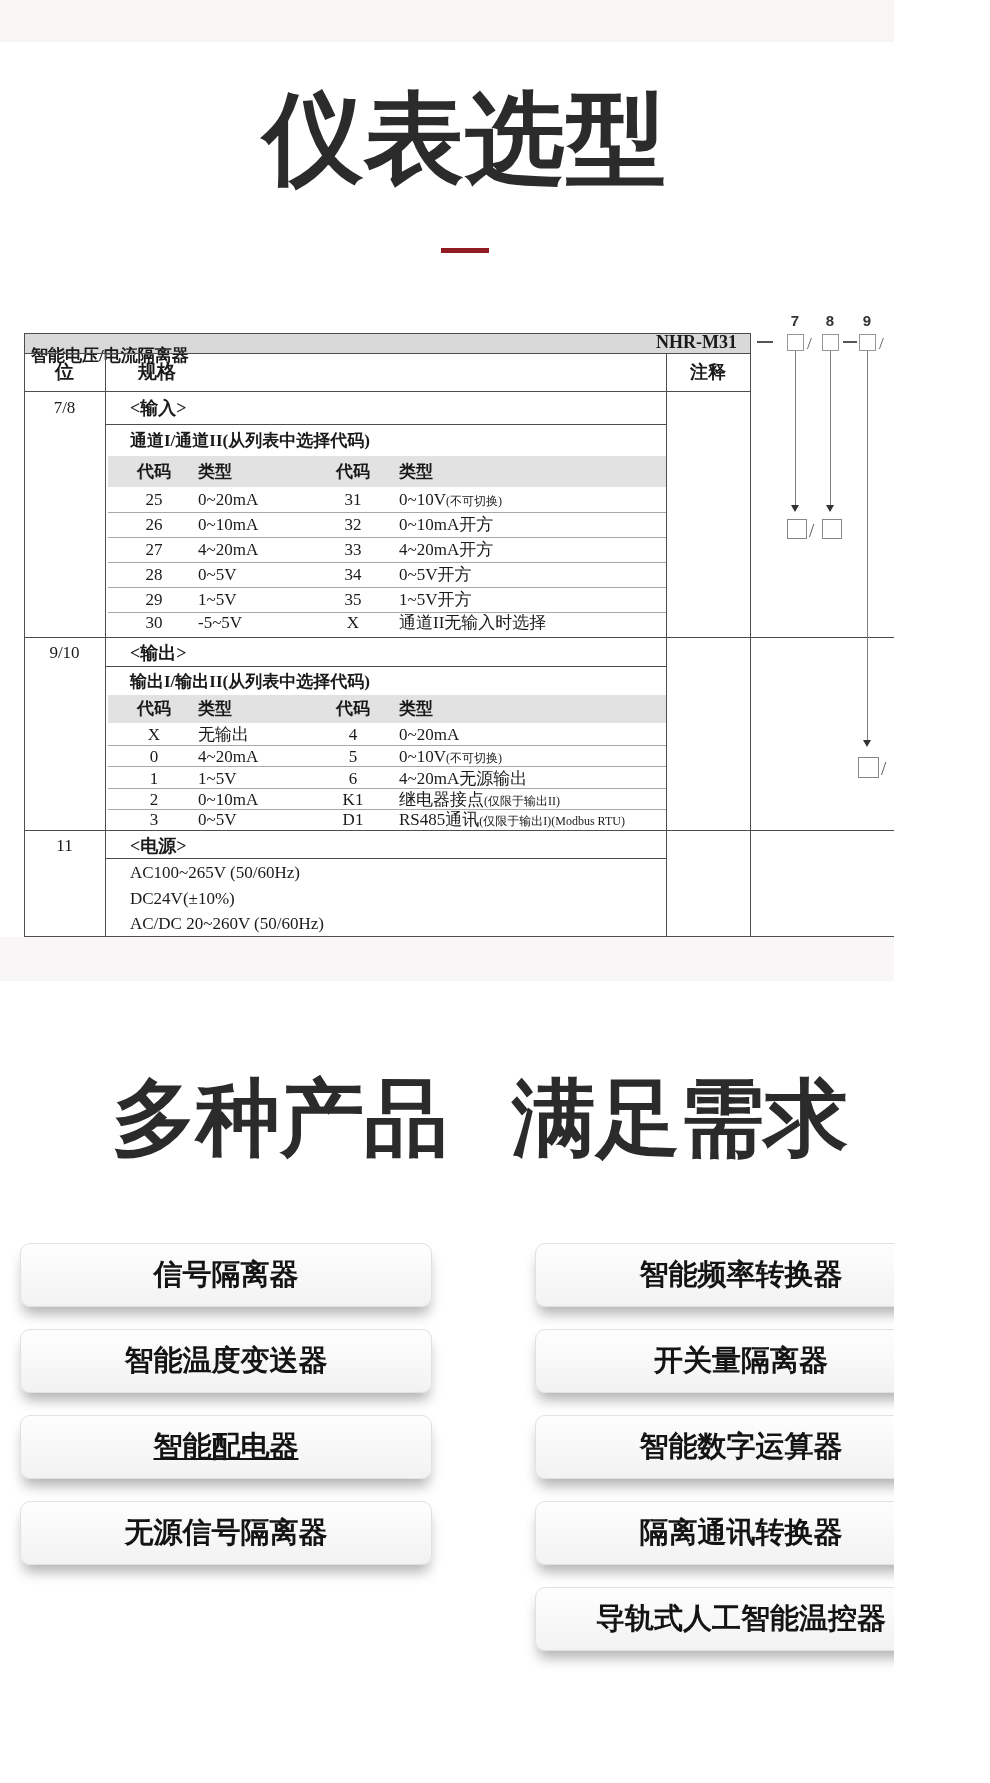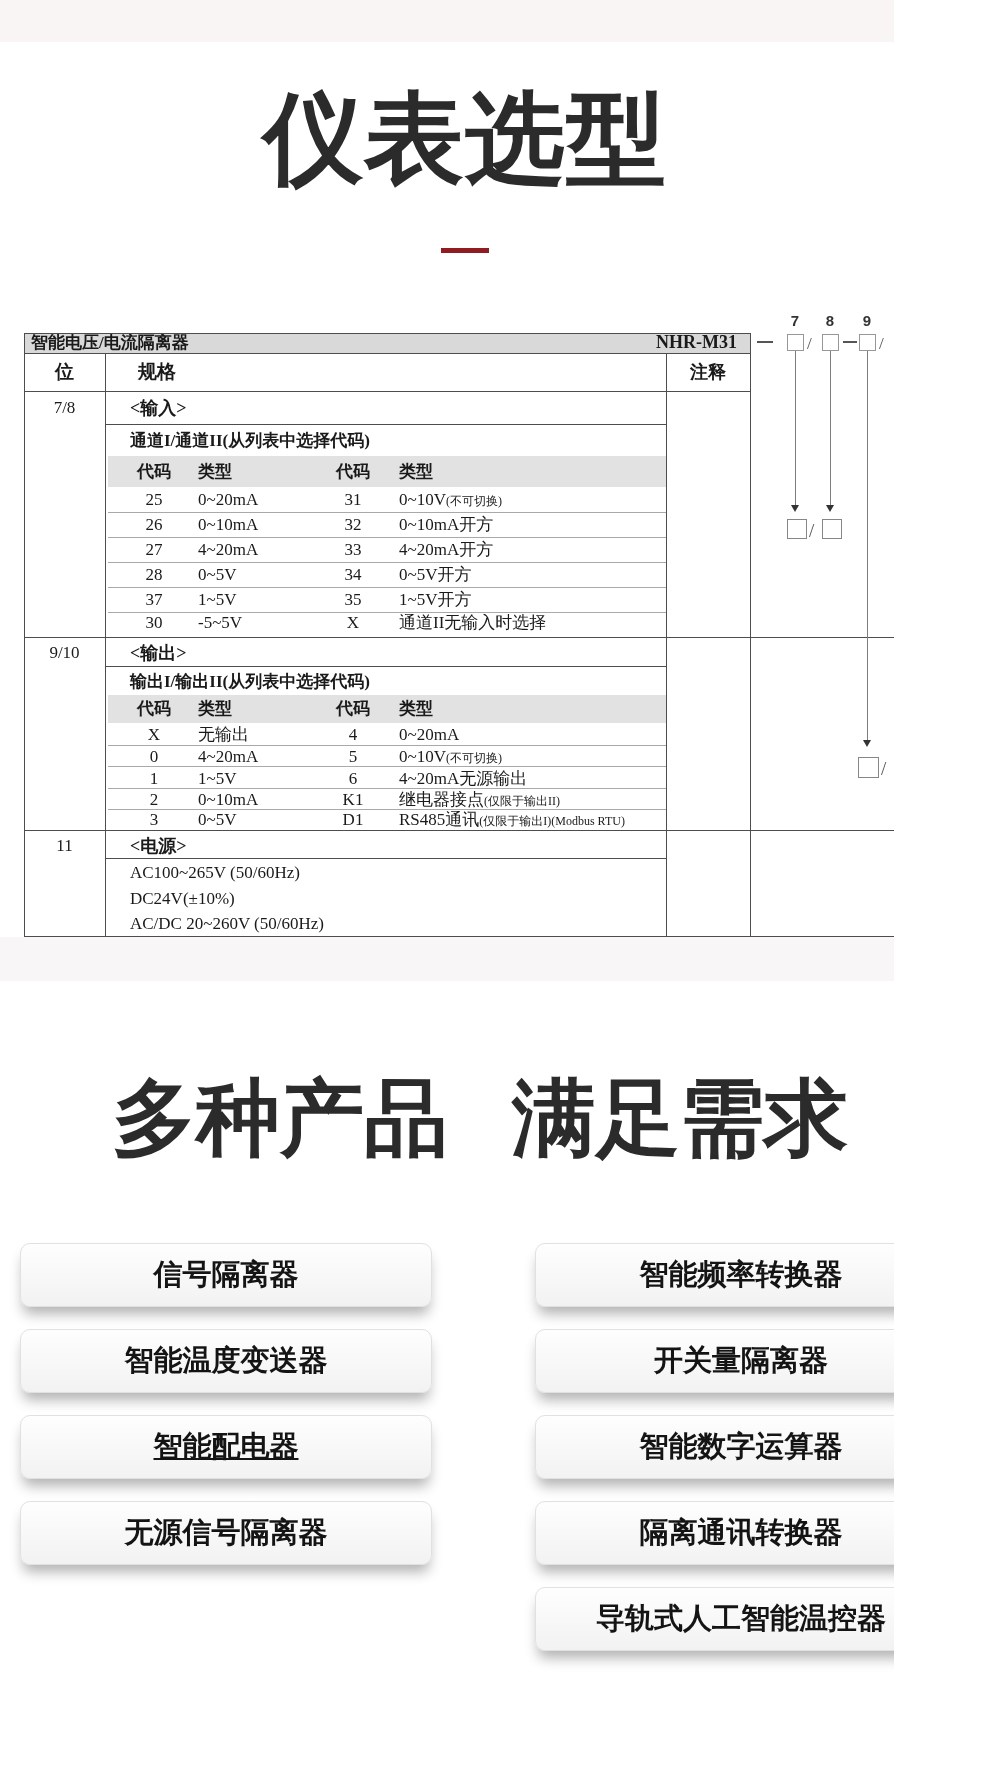--- a/index.html
+++ b/index.html
@@ -56,21 +56,21 @@
 <div class="page">
 
   <div class="top-band"></div>
 
   <div class="h1">仪表选型</div>
   <div class="h1-dash"></div>
 
   <div>
 
     <div class="hdrband"></div>
-    <div class="t b" style="left:31px;top:331px;font-size:17px;">智能电压/电流隔离器</div>
+    <div class="t b" style="left:31px;top:344px;font-size:17px;">智能电压/电流隔离器</div>
     <div class="t b" style="left:600px;top:330px;width:137px;text-align:right;font-size:18px;">NHR-M31</div>
 
     <div class="hl" style="left:24px;top:333px;width:726px;"></div>
     <div class="vl" style="left:24px;top:333px;height:603px;"></div>
     <div class="vl" style="left:750px;top:333px;height:603px;"></div>
     <div class="hl" style="left:24px;top:936px;width:932px;"></div>
     <div class="hl" style="left:24px;top:353px;width:726px;"></div>
     <div class="vl" style="left:105px;top:353px;height:583px;"></div>
     <div class="vl" style="left:666px;top:353px;height:583px;"></div>
     <div class="hl" style="left:24px;top:391px;width:726px;"></div>
@@ -112,21 +112,21 @@
     </div>
     <div class="hll" style="left:108px;top:562px;width:558px;"></div>
     <div>
       <div class="t cA" style="top:563px;">28</div>
       <div class="t cB" style="top:563px;">0~5V</div>
       <div class="t cC" style="top:563px;">34</div>
       <div class="t cD" style="top:563px;">0~5V开方</div>
     </div>
     <div class="hll" style="left:108px;top:587px;width:558px;"></div>
     <div>
-      <div class="t cA" style="top:588px;">37</div>
+      <div class="t cA" style="top:588px;">29</div>
       <div class="t cB" style="top:588px;">1~5V</div>
       <div class="t cC" style="top:588px;">35</div>
       <div class="t cD" style="top:588px;">1~5V开方</div>
     </div>
     <div class="hll" style="left:108px;top:612px;width:558px;"></div>
     <div>
       <div class="t cA" style="top:611px;">30</div>
       <div class="t cB" style="top:611px;">-5~5V</div>
       <div class="t cC" style="top:611px;">X</div>
       <div class="t cD" style="top:611px;">通道II无输入时选择</div>

